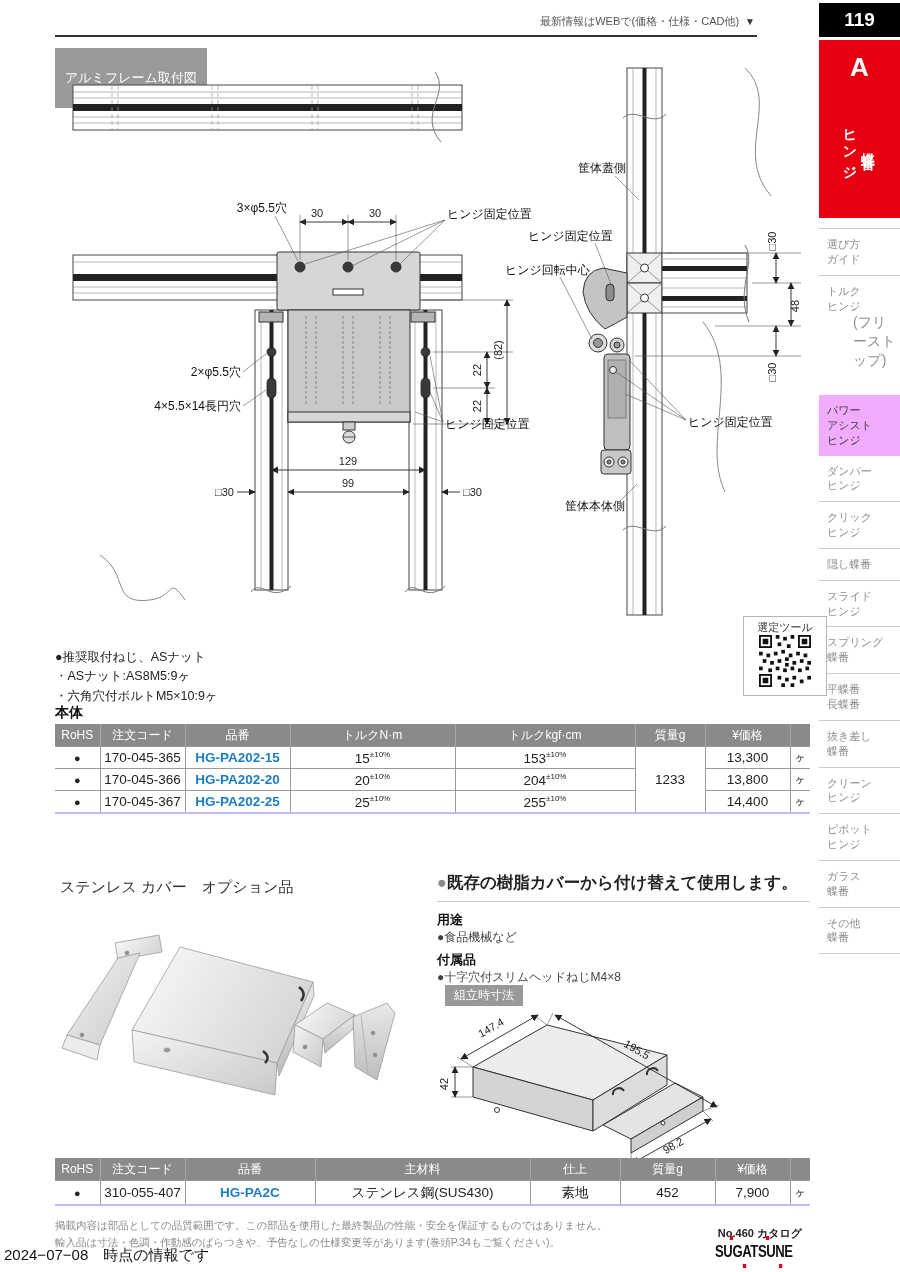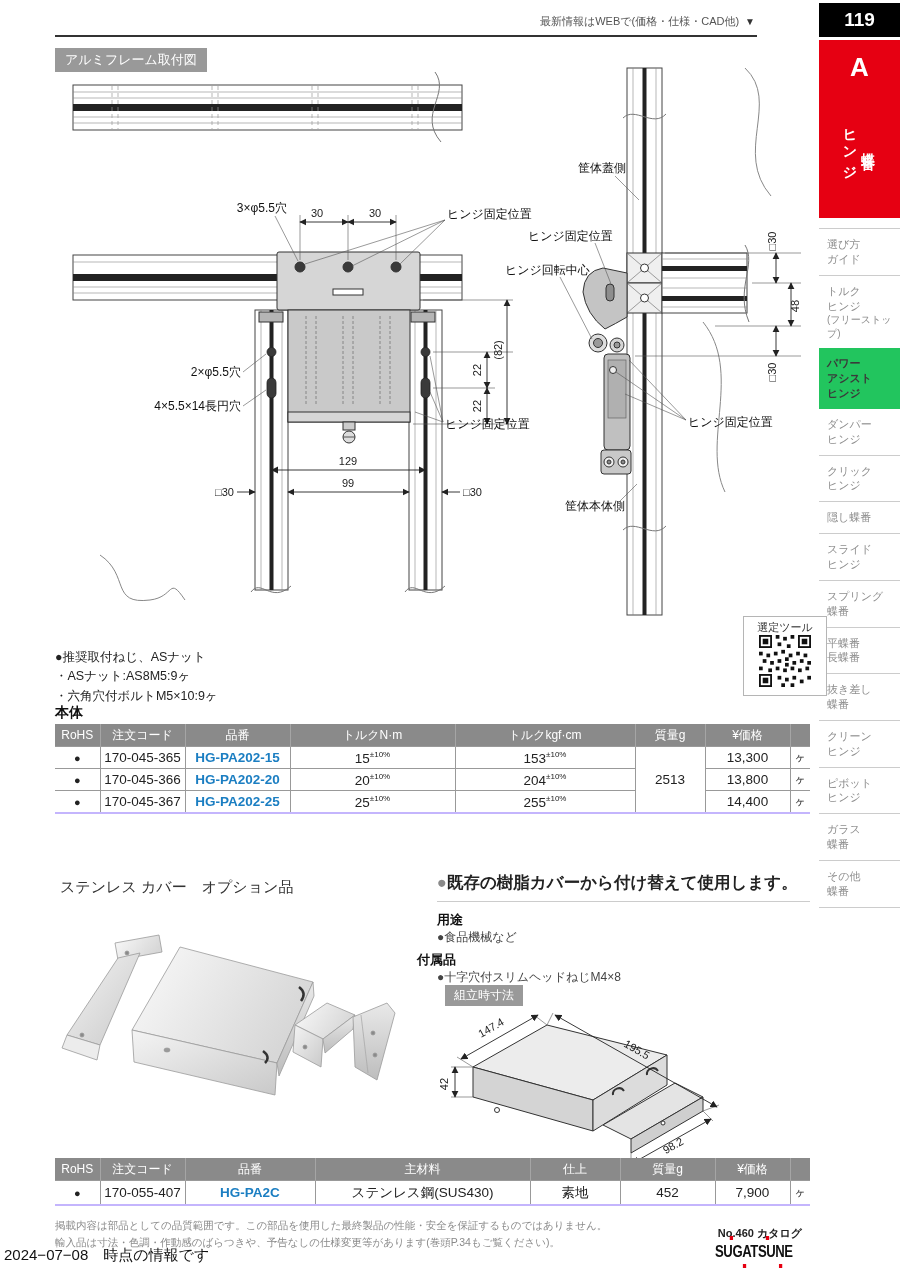--- a/index.html
+++ b/index.html
@@ -15,27 +15,27 @@
             display:flex;align-items:center;justify-content:center;font-size:19px;font-weight:bold;}
   .section-tab{top:40px;left:819px;width:81px;height:178px;background:#e60012;color:#fff;text-align:center;}
   .section-tab .letter{font-size:26px;font-weight:bold;margin-top:12px;}
   .section-tab .vtext{writing-mode:vertical-rl;white-space:pre-line;font-size:14px;font-weight:bold;
                       letter-spacing:3px;margin-top:8px;height:110px;display:inline-block;}
 
   
   .sidebar{top:228px;left:819px;width:81px;}
   .side-item{padding:8px 0 8px 8px;border-top:1px solid #ccc;color:#8e8e8e;font-size:11px;line-height:1.35;}
   .side-item .side-label{white-space:pre-line;display:block;}
-  .side-item .side-sub{font-size:10px;display:block;}
-  .side-item.active{background:#22c55e;color:#3a3a3a;font-weight:bold;border-top:none;}
+  .side-item .side-sub{font-size:14px;display:block;margin-left:26px;}
+  .side-item.active{background:#f0abfc;color:#3a3a3a;font-weight:normal;border-top:none;margin-top:17px;}
   .side-item.after-active{border-top:none;}
   .sidebar{border-bottom:1px solid #ccc;}
 
   
-  .gray-label{background:#999;color:#fff;font-size:13px;padding:3px 10px;display:inline-block;}
+  .gray-label{background:#999;color:#fff;font-size:13px;padding:21px 10px;display:inline-block;}
   .lbl-mount{top:48px;left:55px;}
   .lbl-asm{top:985px;left:437px;font-size:12px;padding:2px 9px;margin-left:8px;}
 
   
   .notes{top:648px;left:55px;font-size:12.5px;line-height:1.55;color:#222;}
 
   
   .qr-box{top:616px;left:743px;width:82px;height:78px;border:1px solid #b5b5b5;text-align:center;background:#fff;}
   .qr-box .qr-title{font-size:11px;color:#333;margin-top:3px;}
 
@@ -55,21 +55,21 @@
   .tol{font-size:8px;vertical-align:super;letter-spacing:0;}
 
   
   .cover-title{top:878px;left:60px;font-size:15px;color:#333;text-align:right;}
   .headline{top:872px;left:437px;font-size:16.5px;font-weight:bold;color:#222;}
   .headline .bullet{color:#8a8a8a;}
   .hl-rule{top:901px;left:437px;width:373px;height:1px;background:#ccc;}
   .spec-label{font-size:13px;font-weight:bold;color:#111;}
   .spec-value{font-size:12px;color:#444;}
   .use-label{top:911px;left:437px;} .use-value{top:929px;left:437px;}
-  .acc-label{top:951px;left:417px;} .acc-value{top:969px;left:437px;}
+  .acc-label{top:951px;left:437px;} .acc-value{top:969px;left:437px;}
 
   
   .disc{left:55px;font-size:10.5px;color:#8a8a8a;}
   .d1{top:1219px;} .d2{top:1236px;}
   .date-note{top:1246px;left:4px;font-size:15px;color:#111;}
   .brand-block{top:1224px;left:660px;width:150px;text-align:right;}
   .catalog-no{font-size:11px;font-weight:bold;color:#222;display:inline-block;margin-right:8px;vertical-align:middle;}
   .brand{font-size:16px;font-weight:bold;letter-spacing:-0.5px;color:#111;display:inline-block;position:relative;vertical-align:middle;
          font-family:"Liberation Sans","DejaVu Sans",sans-serif;transform:scaleX(0.82);transform-origin:left;}
   .rd{position:absolute;width:4px;height:4px;background:#e60012;}
@@ -445,21 +445,21 @@
     <th>質量g</th>
     <th>¥価格</th>
     <th></th>
   </tr>
   <tr>
     <td style="font-size:11px;">●</td>
     <td>170-045-365</td>
     <td class="part">HG-PA202-15</td>
     <td><span>15</span><span class="tol">±10%</span></td>
     <td><span>153</span><span class="tol">±10%</span></td>
-    <td rowspan="3">2513</td>
+    <td rowspan="3">1233</td>
     <td class="price">13,300</td>
     <td class="unit">ヶ</td>
   </tr>
   <tr>
     <td style="font-size:11px;">●</td>
     <td>170-045-366</td>
     <td class="part">HG-PA202-20</td>
     <td><span>20</span><span class="tol">±10%</span></td>
     <td><span>204</span><span class="tol">±10%</span></td>
     <td class="price">13,800</td>
@@ -580,21 +580,21 @@
     <th>注文コード</th>
     <th>品番</th>
     <th>主材料</th>
     <th>仕上</th>
     <th>質量g</th>
     <th>¥価格</th>
     <th></th>
   </tr>
   <tr>
     <td style="font-size:11px;height:23px;">●</td>
-    <td>170-055-407</td>
+    <td>310-055-407</td>
     <td class="part">HG-PA2C</td>
     <td>ステンレス鋼(SUS430)</td>
     <td>素地</td>
     <td>452</td>
     <td class="price">7,900</td>
     <td class="unit">ヶ</td>
   </tr>
 </tbody>
   </table>
 

